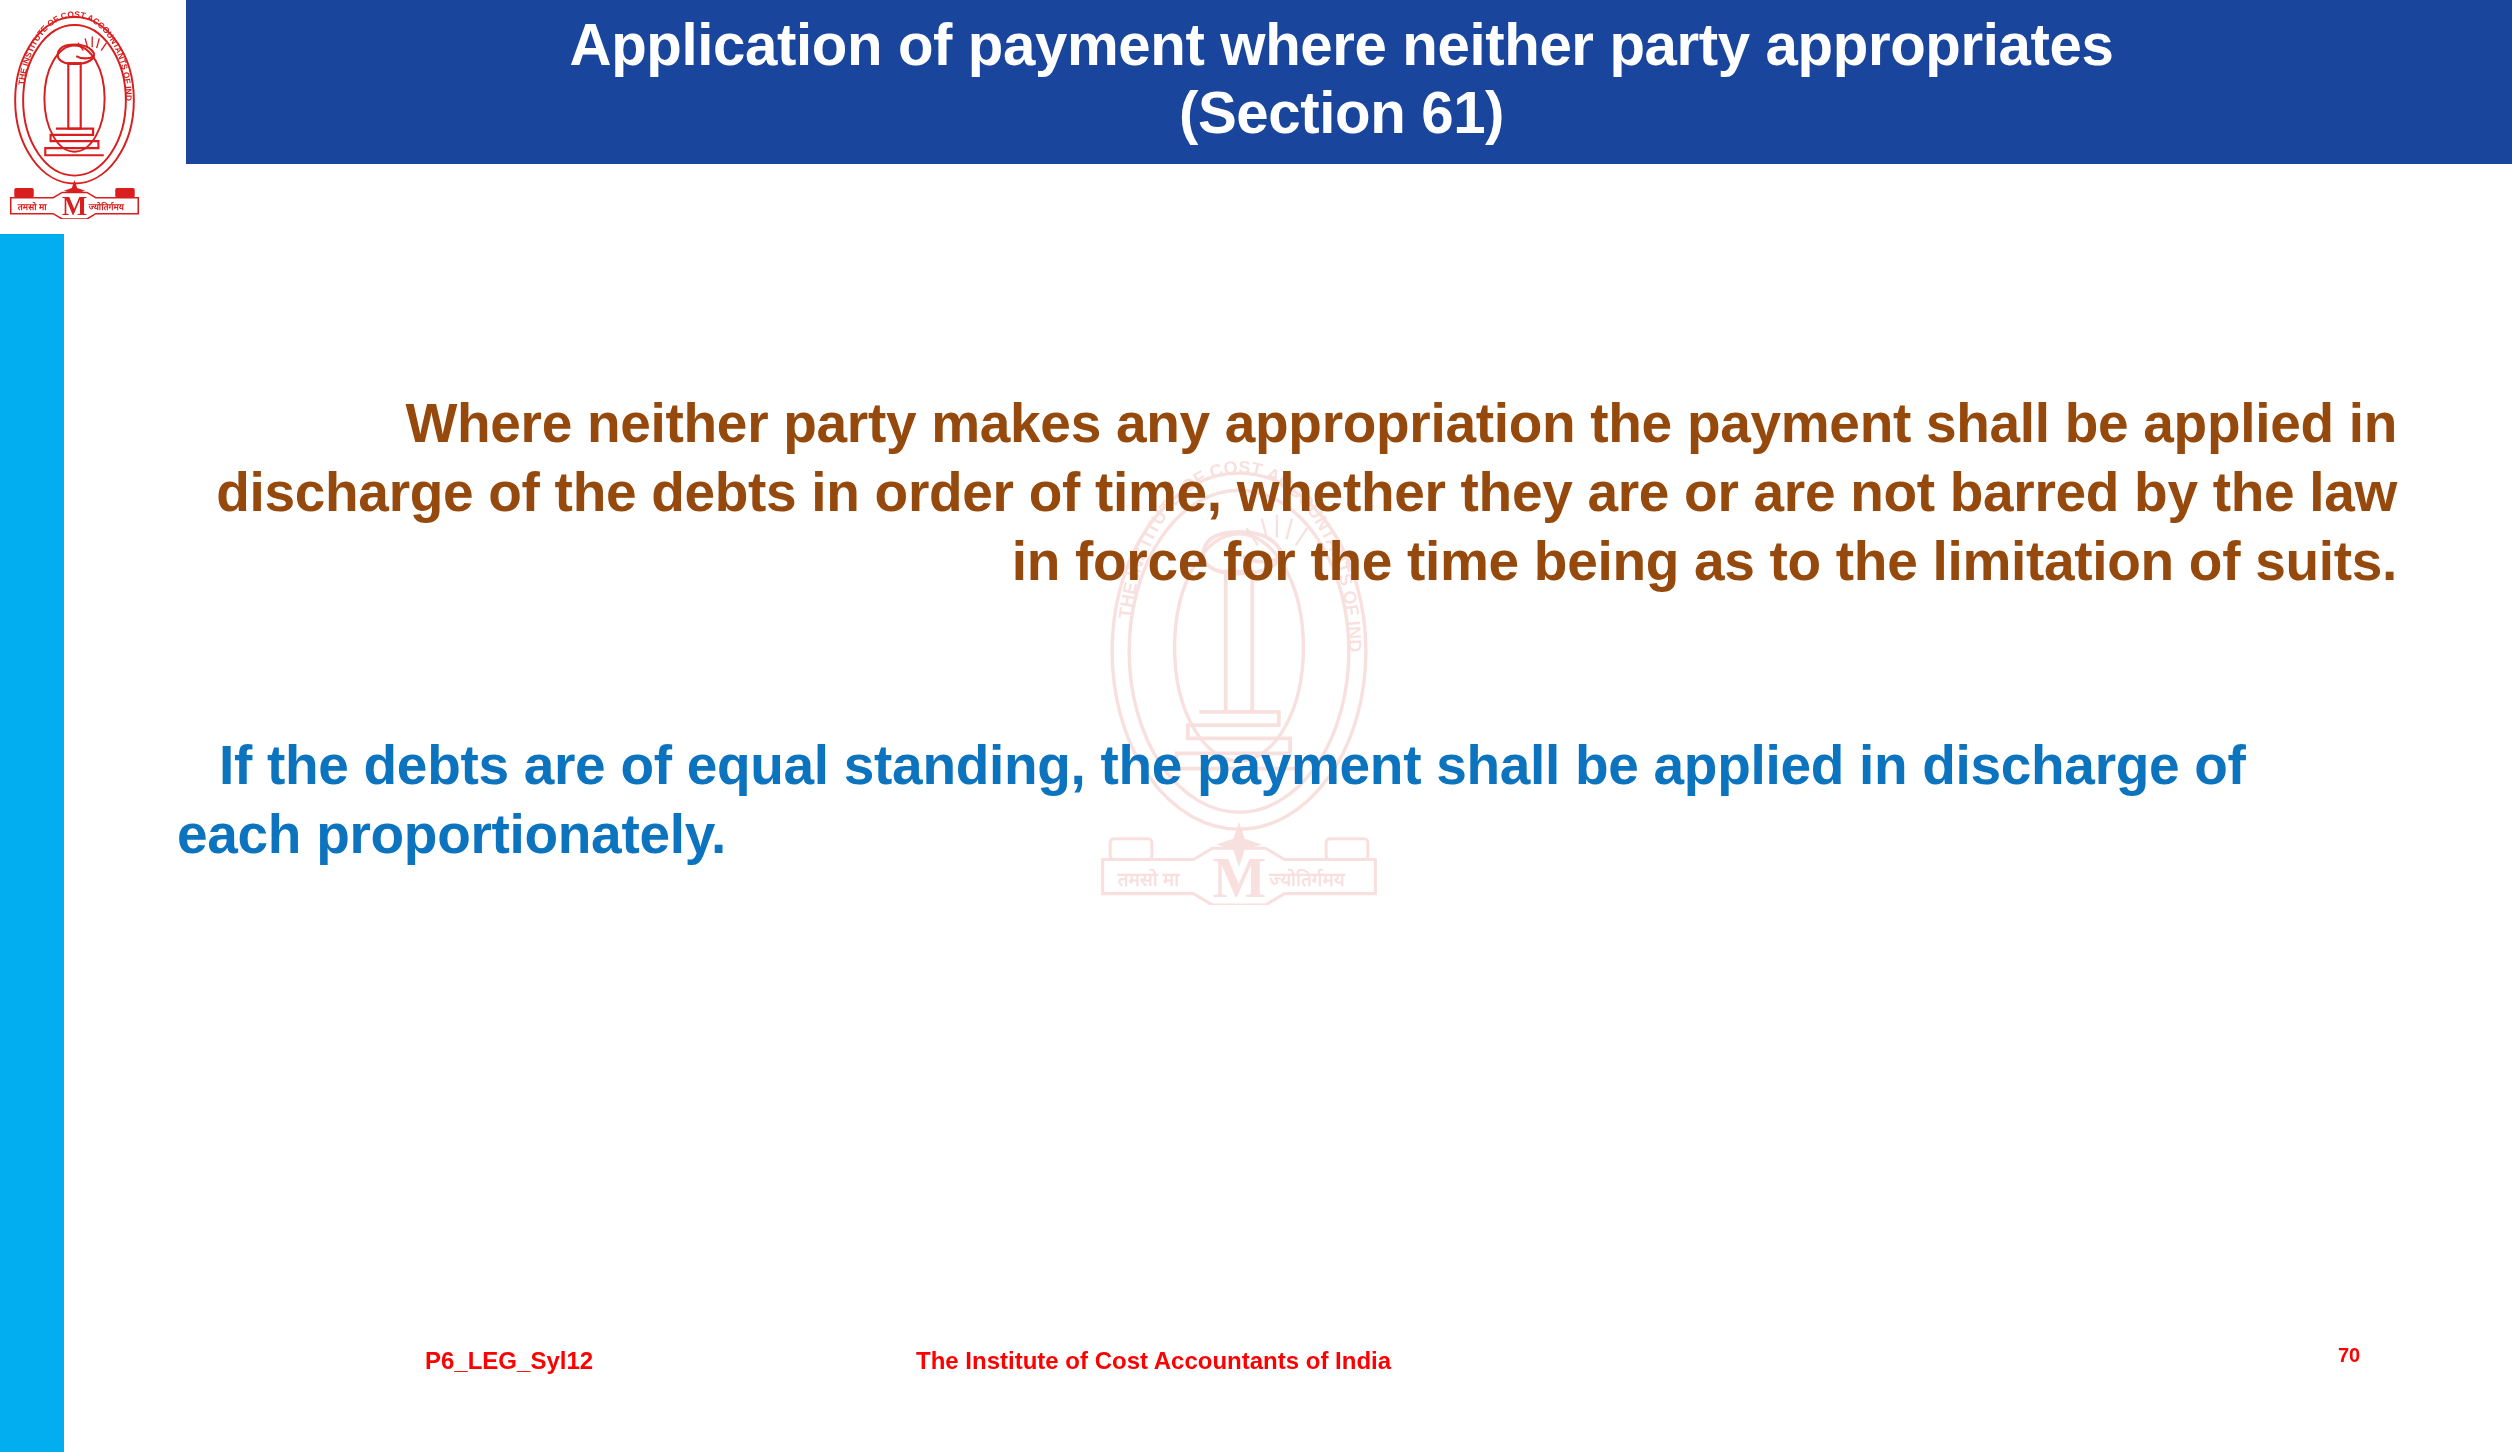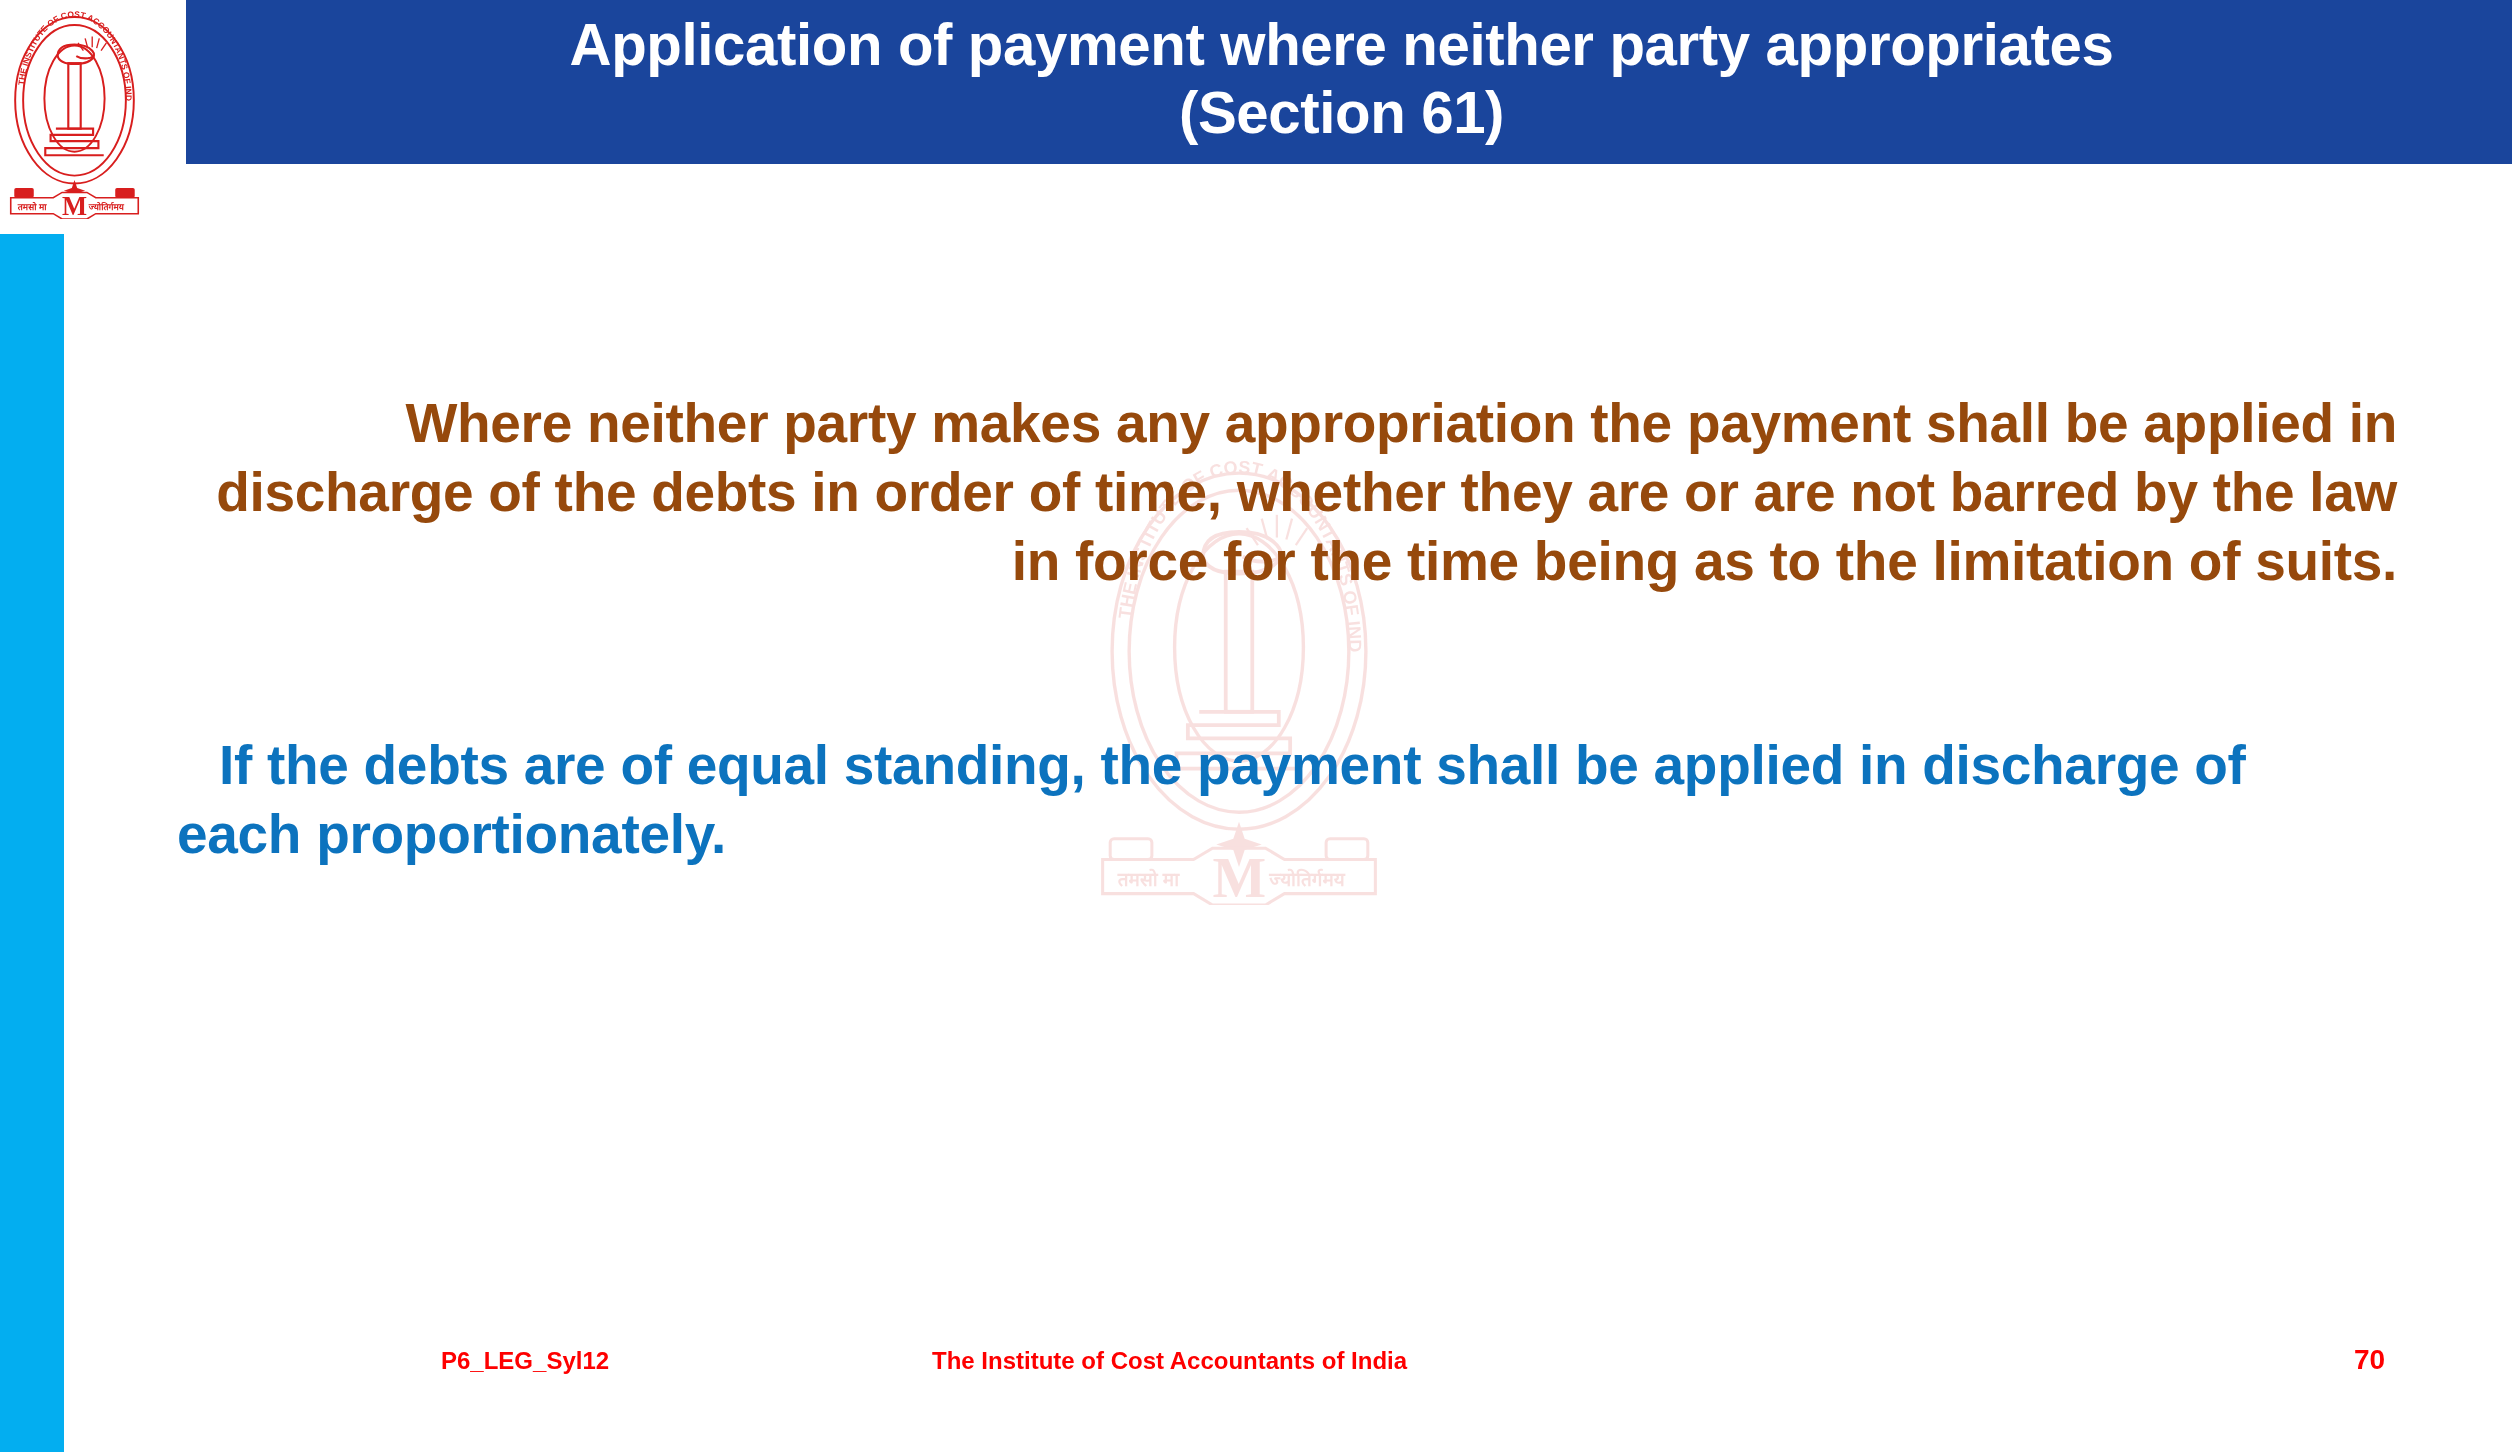--- a/index.html
+++ b/index.html
@@ -116,21 +116,21 @@
     color: #0C73BE;
     padding-left: 0;
     text-indent: 42px;
     width: 2195px;
     margin-top: 32px;
   }
 
   
   .footer {
     position: absolute;
-    left: 16px;
+    left: 0;
     top: 1347px;
     width: 2456px;
     height: 53px;
   }
   .footer-left {
     position: absolute;
     left: 425px;
     top: 0;
     color: #FE0000;
     font-family: "Liberation Sans", sans-serif;
@@ -148,21 +148,21 @@
     font-size: 24px;
     white-space: nowrap;
   }
   .footer-right {
     position: absolute;
     left: 2338px;
     top: -3.5px;
     color: #FE0000;
     font-family: "Liberation Sans", sans-serif;
     font-weight: bold;
-    font-size: 28px;
+    font-size: 20px;
     white-space: nowrap;
   }
 </style>
 </head>
 <body>
 
 <div id="slide">
 
   <div class="header-bar">
     <div class="header-title">Application of payment where neither party appropriates (Section 61)</div>

